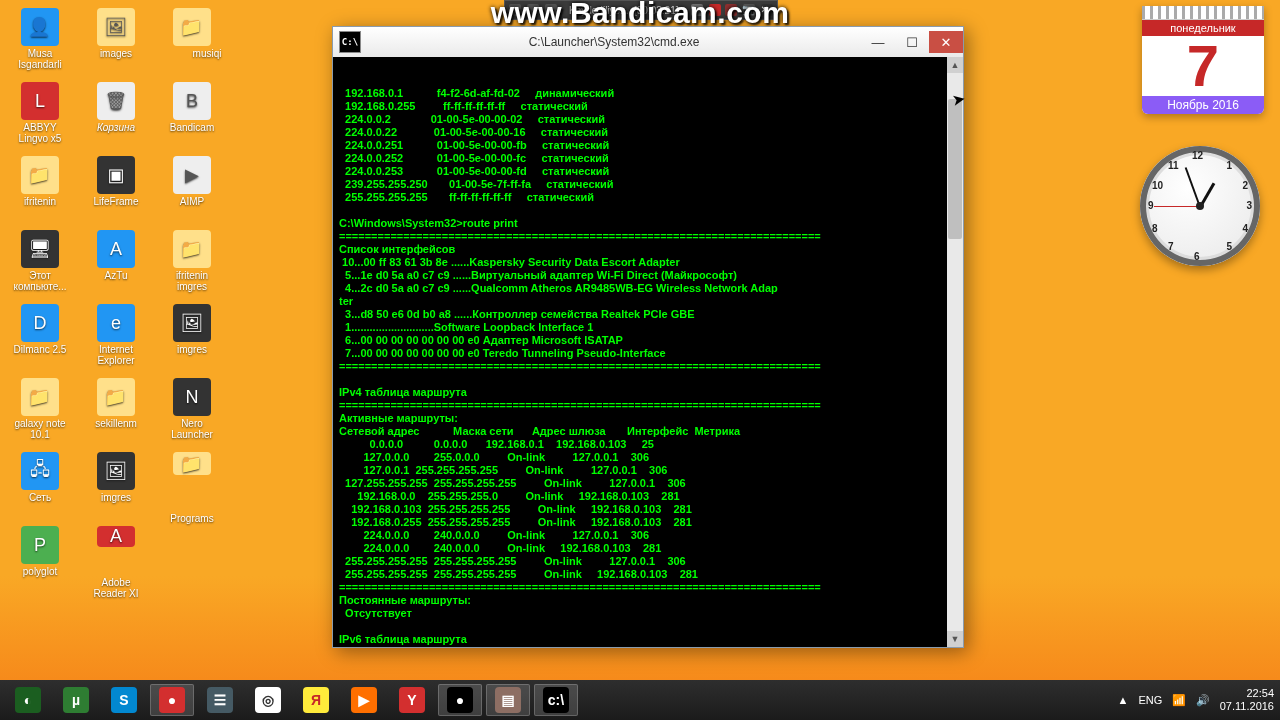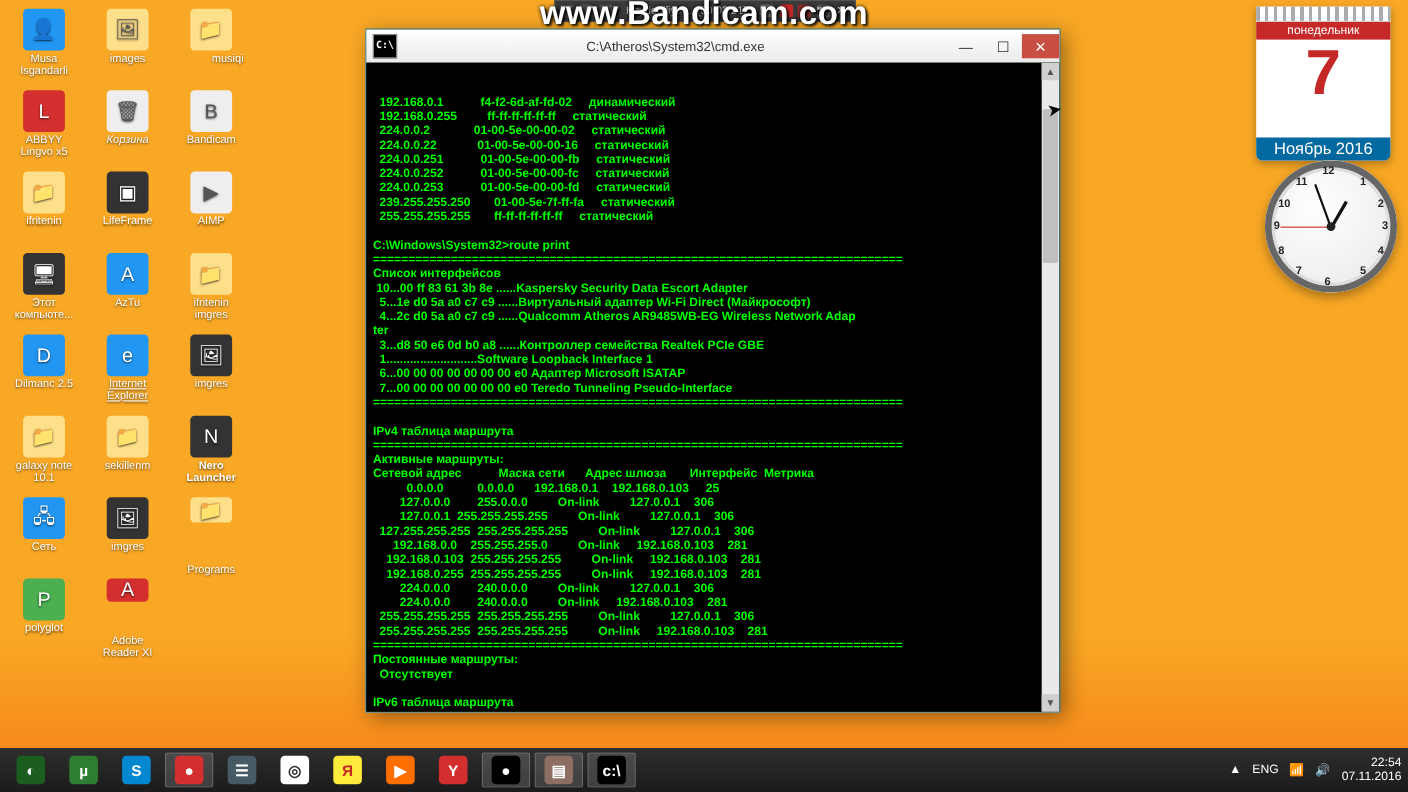--- a/index.html
+++ b/index.html
@@ -27,22 +27,22 @@
   .cmd .title .btn { width:34px; height:22px; display:flex; align-items:center; justify-content:center; font:13px Arial; color:#333; cursor:pointer; }
   .cmd .title .close { background:#c94f44; color:#fff; }
   .cmd .body { flex:1; background:#000; color:#0f0; font:bold 11px/13px "Lucida Console",monospace; padding:4px 6px; overflow:hidden; position:relative; white-space:pre; }
   .cmd .scroll { position:absolute; top:0; right:0; bottom:0; width:16px; background:#e9e9e9; display:flex; flex-direction:column; align-items:center; }
   .cmd .scroll .ar { width:16px; height:16px; background:#d0d0d0; color:#555; display:flex; align-items:center; justify-content:center; font-size:9px; cursor:pointer; }
   .cmd .scroll .thumb { width:14px; flex:0 0 140px; background:#bfbfbf; margin-top:26px; border-radius:2px; }
   .calendar { position:absolute; top:6px; right:16px; width:122px; background:#fff; border-radius:0 0 6px 6px; box-shadow:0 3px 8px rgba(0,0,0,.3); }
   .calendar .rings { height:14px; background:repeating-linear-gradient(90deg,#aaa 0 3px,transparent 3px 8px); border-bottom:1px solid #ccc; }
   .calendar .head { background:#c62828; color:#fff; text-align:center; font-size:11px; padding:2px 0; }
   .calendar .day { font:700 58px/60px Arial; color:#c62828; text-align:center; }
-  .calendar .foot { background:#0369a1; color:#fff; text-align:center; font-size:15px; padding:2px 0; border-radius:0 0 6px 6px;margin-top:29px; }
-  .clock { position:absolute; top:146px; right:10px; width:120px; height:120px; border-radius:50%; background:radial-gradient(circle at 40% 35%,#fff,#e6e6e6); box-shadow:0 4px 10px rgba(0,0,0,.35),inset 0 0 0 6px #666,inset 0 0 0 9px #ddd; }
+  .calendar .foot { background:#8b5cf6; color:#fff; text-align:center; font-size:12px; padding:2px 0; border-radius:0 0 6px 6px; }
+  .clock { position:absolute; top:146px; right:20px; width:120px; height:120px; border-radius:50%; background:radial-gradient(circle at 40% 35%,#fff,#e6e6e6); box-shadow:0 4px 10px rgba(0,0,0,.35),inset 0 0 0 6px #666,inset 0 0 0 9px #ddd; }
   .clock .center { position:absolute; top:50%; left:50%; width:8px; height:8px; background:#222; border-radius:50%; transform:translate(-50%,-50%); z-index:3; }
   .clock .hand { position:absolute; top:50%; left:50%; transform-origin:0 50%; background:#111; height:3px; }
   .clock .hr { width:28px; transform:rotate(-60deg); }
   .clock .mn { width:42px; height:2px; transform:rotate(250deg); }
   .clock .sc { width:46px; height:1px; background:#c62828; transform:rotate(180deg); }
   .clock .num { position:absolute; font:700 10px Arial; color:#222; }
   .taskbar { position:absolute; bottom:0; left:0; right:0; height:40px; background:linear-gradient(#2e2e2e,#1b1b1b); display:flex; align-items:center; padding:0 6px; gap:4px; z-index:60; }
   .taskbar .tb { width:44px; height:32px; border-radius:2px; display:flex; align-items:center; justify-content:center; cursor:pointer; }
   .taskbar .tb.sel { background:rgba(255,255,255,.15); box-shadow:inset 0 0 0 1px rgba(255,255,255,.2); }
   .taskbar .glyph { width:26px; height:26px; border-radius:4px; display:flex; align-items:center; justify-content:center; font:bold 14px Arial; color:#fff; }
@@ -102,21 +102,21 @@
       <div class="dicon">
         <div class="g dark">▣</div>
         <span style="white-space: pre-line;">LifeFrame</span>
       </div>
       <div class="dicon">
         <div class="g blue">A</div>
         <span style="white-space: pre-line;">AzTu</span>
       </div>
       <div class="dicon">
         <div class="g blue">e</div>
-        <span style="white-space: pre-line; text-decoration: underline;">Internet
+        <span style="white-space: pre-line;">Internet
 Explorer</span>
       </div>
       <div class="dicon">
         <div class="g folder">📁</div>
         <span style="white-space: pre-line;">sekillenm</span>
       </div>
       <div class="dicon">
         <div class="g dark">🖼</div>
         <span style="white-space: pre-line;">imgres</span>
       </div>
@@ -141,21 +141,21 @@
         <div class="g folder">📁</div>
         <span style="white-space: pre-line;">ifritenin
 imgres</span>
       </div>
       <div class="dicon">
         <div class="g dark">🖼</div>
         <span style="white-space: pre-line;">imgres</span>
       </div>
       <div class="dicon">
         <div class="g dark">N</div>
-        <span style="white-space: pre-line; font-weight: bold;">Nero
+        <span style="white-space: pre-line;">Nero
 Launcher</span>
       </div>
       <div class="dicon">
         <div class="g folder">📁</div>
         <span style="white-space: pre-line; margin-top: 36px;">Programs</span>
       </div>
     </div>
 
   <div class="watermark">www.Bandicam.com</div>
 
@@ -169,21 +169,21 @@
       <span class="sq r1"></span>
       <span class="sq r2"></span>
     </span>
     <span class="sq" style="background:#555">📷</span>
     <span class="sq" style="background:#333;color:#fff">✕</span>
   </div>
 
   <div class="cmd">
     <div class="title">
       <div class="ico">C:\</div>
-      <div class="txt">C:\Atheros\System32\cmd.exe</div>
+      <div class="txt">C:\Launcher\System32\cmd.exe</div>
       <div class="btns">
         <div class="btn">—</div>
         <div class="btn">☐</div>
         <div class="btn close">✕</div>
       </div>
     </div>
     <div class="body">
       <div id="cmdlines">  192.168.0.1           f4-f2-6d-af-fd-02     динамический
   192.168.0.255         ff-ff-ff-ff-ff-ff     статический
   224.0.0.2             01-00-5e-00-00-02     статический

